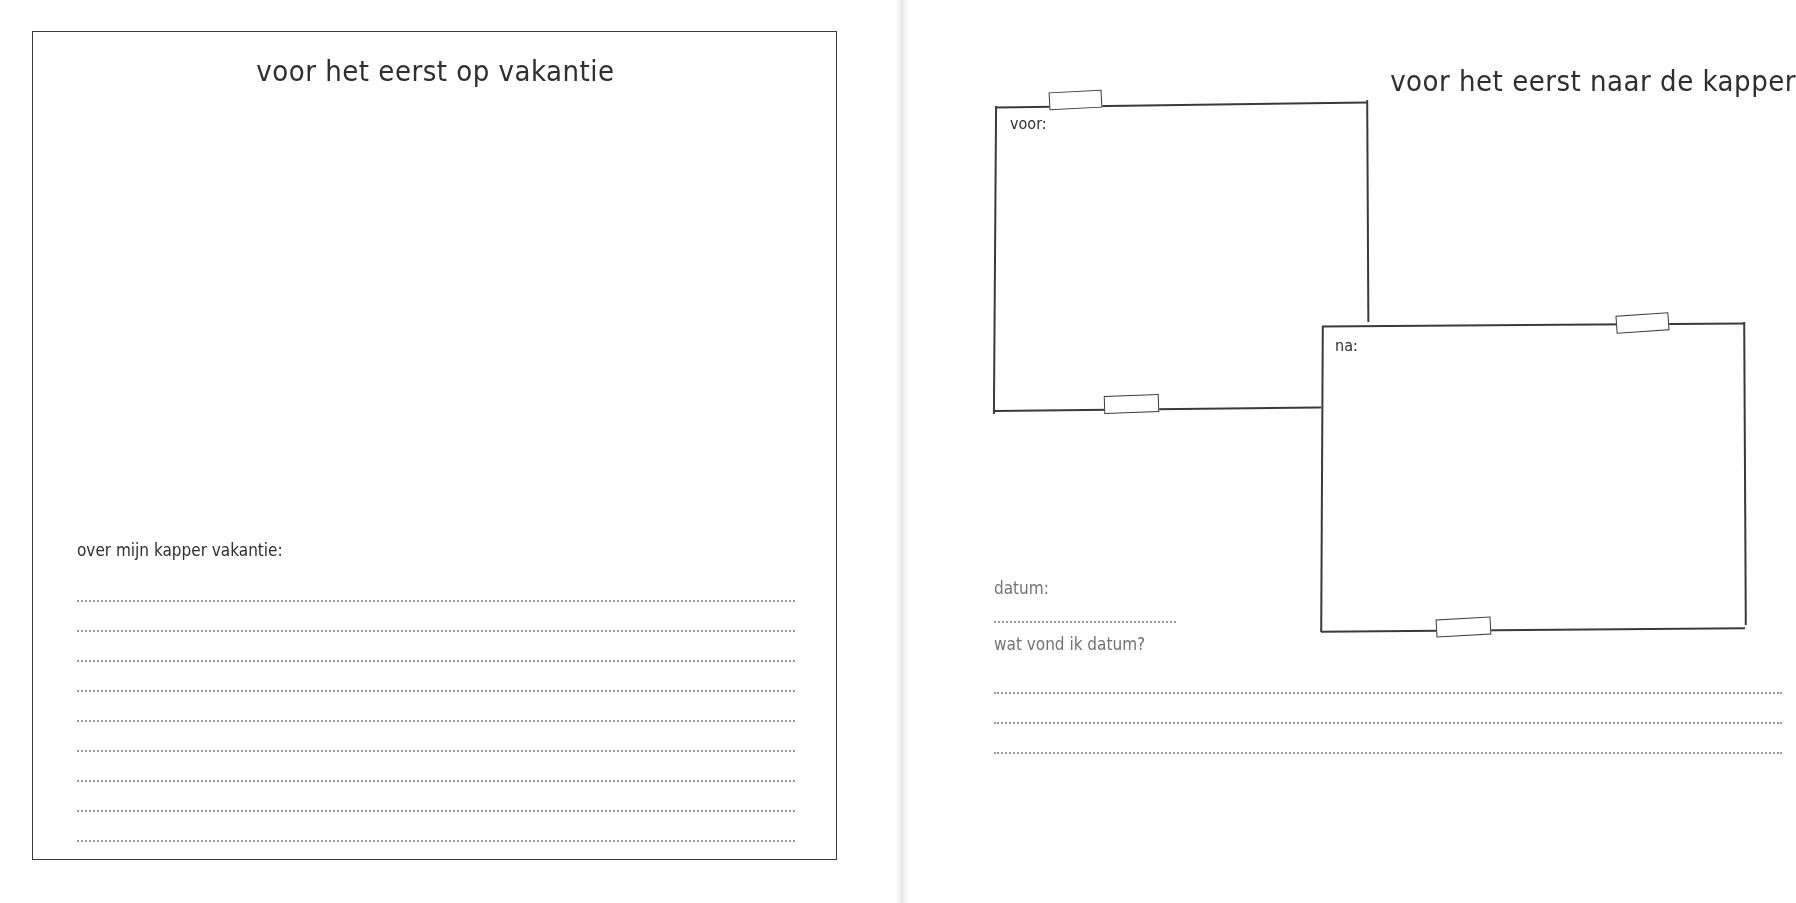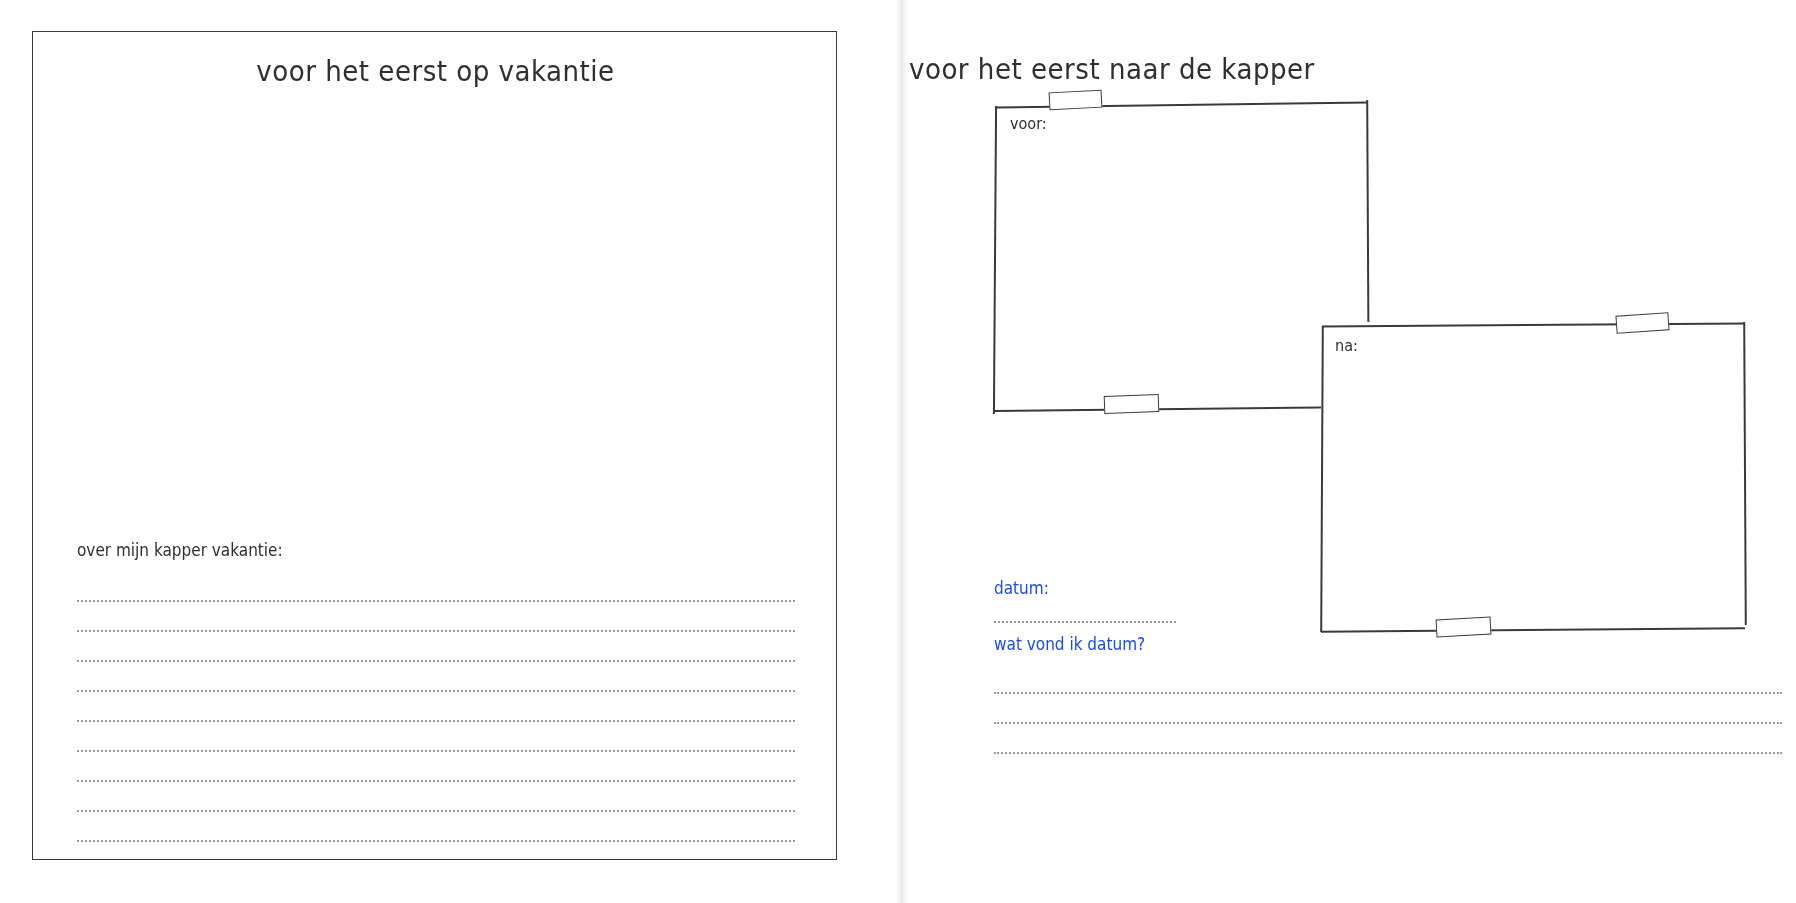--- a/index.html
+++ b/index.html
@@ -84,23 +84,23 @@
   .page-right {
     position: absolute;
     left: 909px;
     top: 0;
     width: 887px;
     height: 903px;
   }
   .title-right {
     position: absolute;
     left: 0;
-    top: 52px;
+    top: 64px;
     width: 887px;
-    text-align: left;
+    text-align: right;
     font-size: 29px;
     letter-spacing: 0.5px;
     color: #2f2f2f;
   }
 
   
   .photo-box {
     position: absolute;
     box-sizing: border-box;
     background: #ffffff;
@@ -120,21 +120,21 @@
   .tape {
     position: absolute;
     background: #ffffff;
     border: 1.4px solid #3a3a3a;
     box-sizing: border-box;
   }
 
   .label-right {
     position: absolute;
     font-size: 17px;
-    color: #1d4ed8;
+    color: #737373;
   }
   .short-rule {
     position: absolute;
     border-bottom: 2px dotted #9a9a9a;
   }
   .lines-right {
     position: absolute;
   }
 </style>
 </head>

